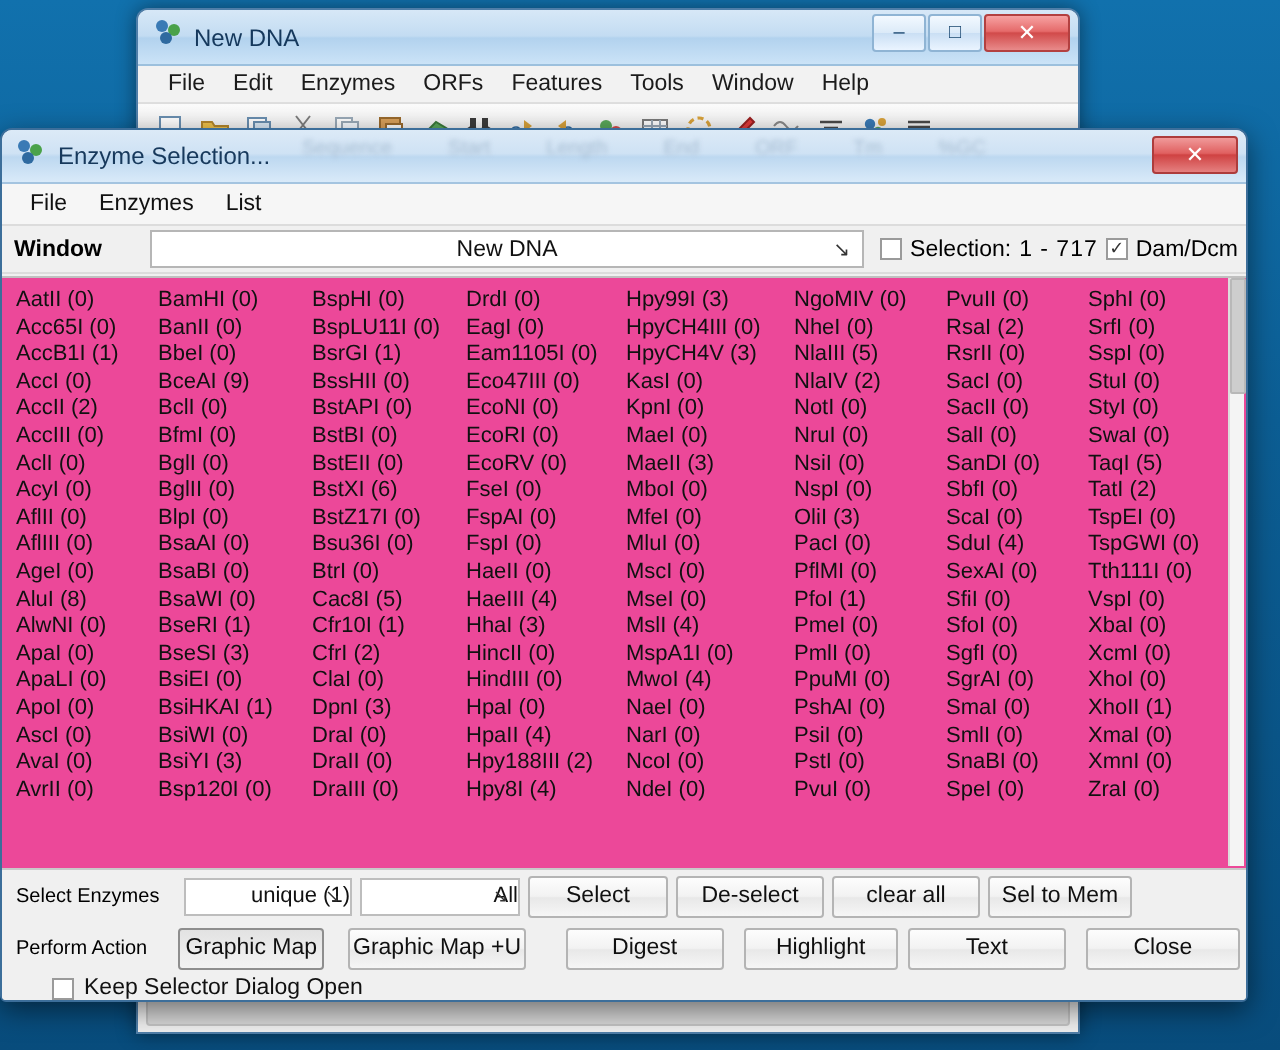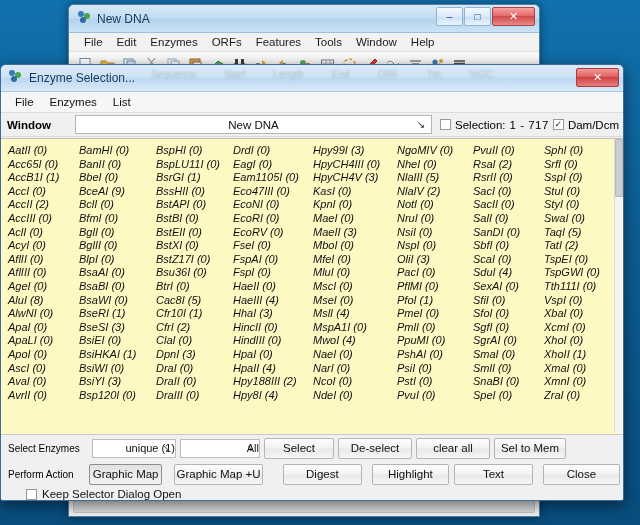--- a/index.html
+++ b/index.html
@@ -141,26 +141,25 @@
     width: 11px; height: 11px; border: 1px solid #9a9a9a; background: #fff;
     display: inline-flex; align-items: center; justify-content: center;
     font-size: 9px; color: #333; line-height: 1;
   }
   .selnums { letter-spacing: .5px; }
 
   
   #grid {
     position: absolute; left: 0; right: 0;
     top: 73px; bottom: 66px;
-    background: #fef9c3;
+    background: #ec4899;
     border-top: 1px solid #c0c0c0;
     display: flex;
     padding: 5px 0 0 6px;
     overflow: hidden;
-    font-style: italic;
   }
   .col { width: 71px; flex: 0 0 auto; }
   .ecell {
     height: 13.6px; line-height: 13.6px;
     font-size: 11px; color: #111;
     white-space: nowrap;
     padding-left: 1px;
   }
   .vscroll {
     position: absolute; right: 1px; top: 74px; bottom: 67px; width: 8px;
@@ -439,21 +438,21 @@
         <div class="ecell">Bsp120I (0)</div>
       </div>
       <div class="col" style="width: 77px;">
         <div class="ecell"><span class="hl">BspHI (0)</span></div>
         <div class="ecell">BspLU11I (0)</div>
         <div class="ecell">BsrGI (1)</div>
         <div class="ecell">BssHII (0)</div>
         <div class="ecell">BstAPI (0)</div>
         <div class="ecell">BstBI (0)</div>
         <div class="ecell">BstEII (0)</div>
-        <div class="ecell">BstXI (0)</div>
+        <div class="ecell">BstXI (6)</div>
         <div class="ecell">BstZ17I (0)</div>
         <div class="ecell">Bsu36I (0)</div>
         <div class="ecell">BtrI (0)</div>
         <div class="ecell">Cac8I (5)</div>
         <div class="ecell">Cfr10I (1)</div>
         <div class="ecell">CfrI (2)</div>
         <div class="ecell">ClaI (0)</div>
         <div class="ecell">DpnI (3)</div>
         <div class="ecell">DraI (0)</div>
         <div class="ecell">DraII (0)</div>

